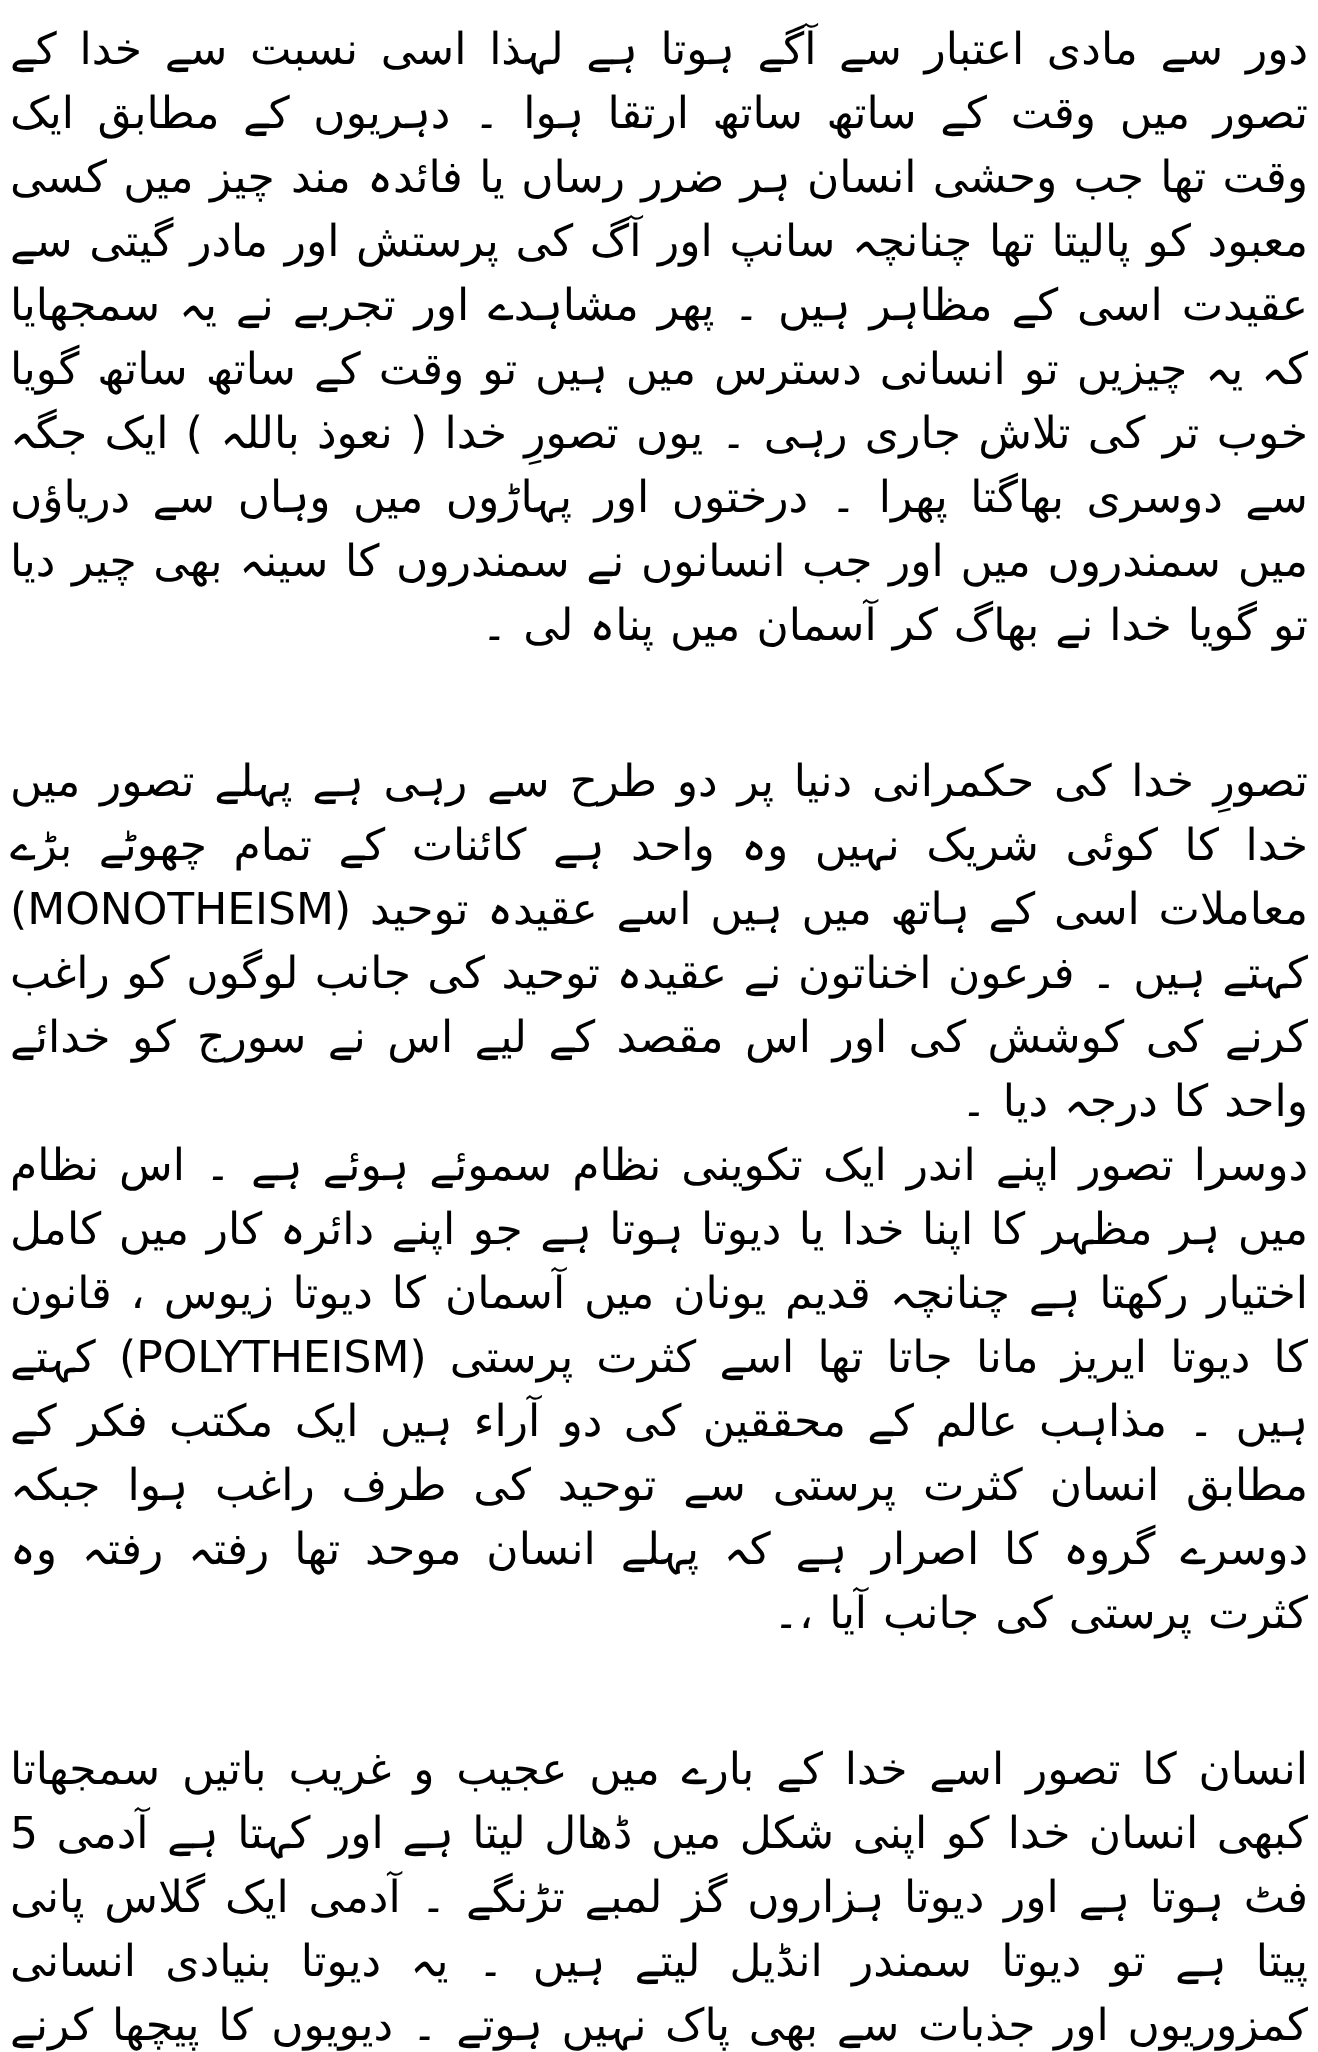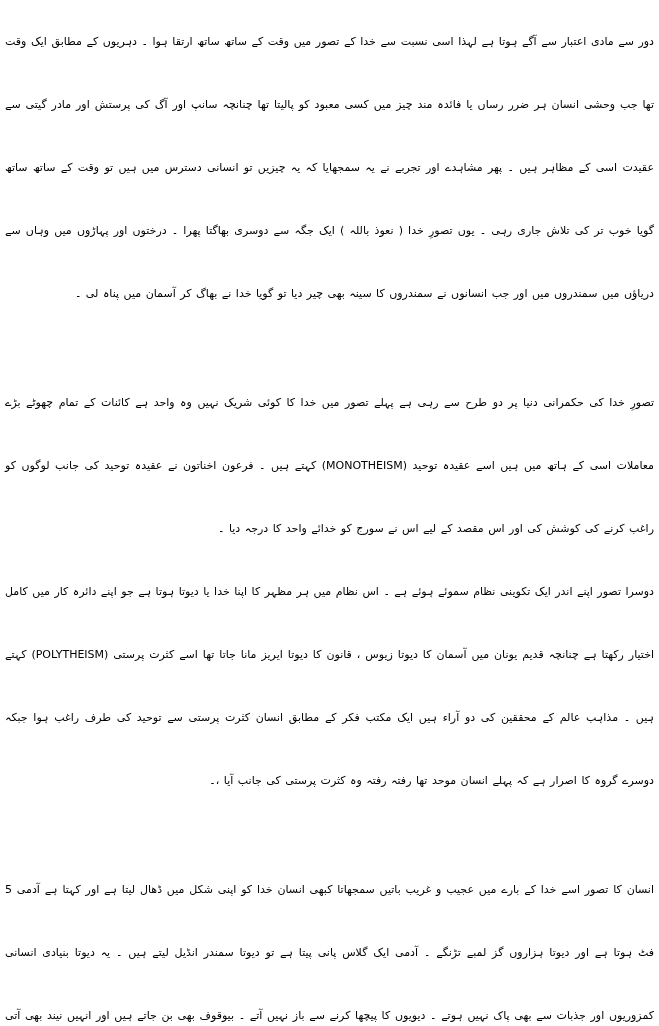--- a/index.html
+++ b/index.html
@@ -17,22 +17,22 @@
     min-height: 1026px;
     padding: 10px 5px 10px 5px;
     background: #ffffff;
     color: #000000;
     font-family: "DejaVu Sans", sans-serif;
     direction: rtl;
     text-align: justify;
   }
   .para {
     margin: 0;
-    font-size: 11px;
-    line-height: 63px;
+    font-size: 22px;
+    line-height: 32px;
     word-spacing: 1px;
   }
   .para.gap-after {
     margin-bottom: 46px;
   }
   
 </style>
 </head>
 <body>
 

